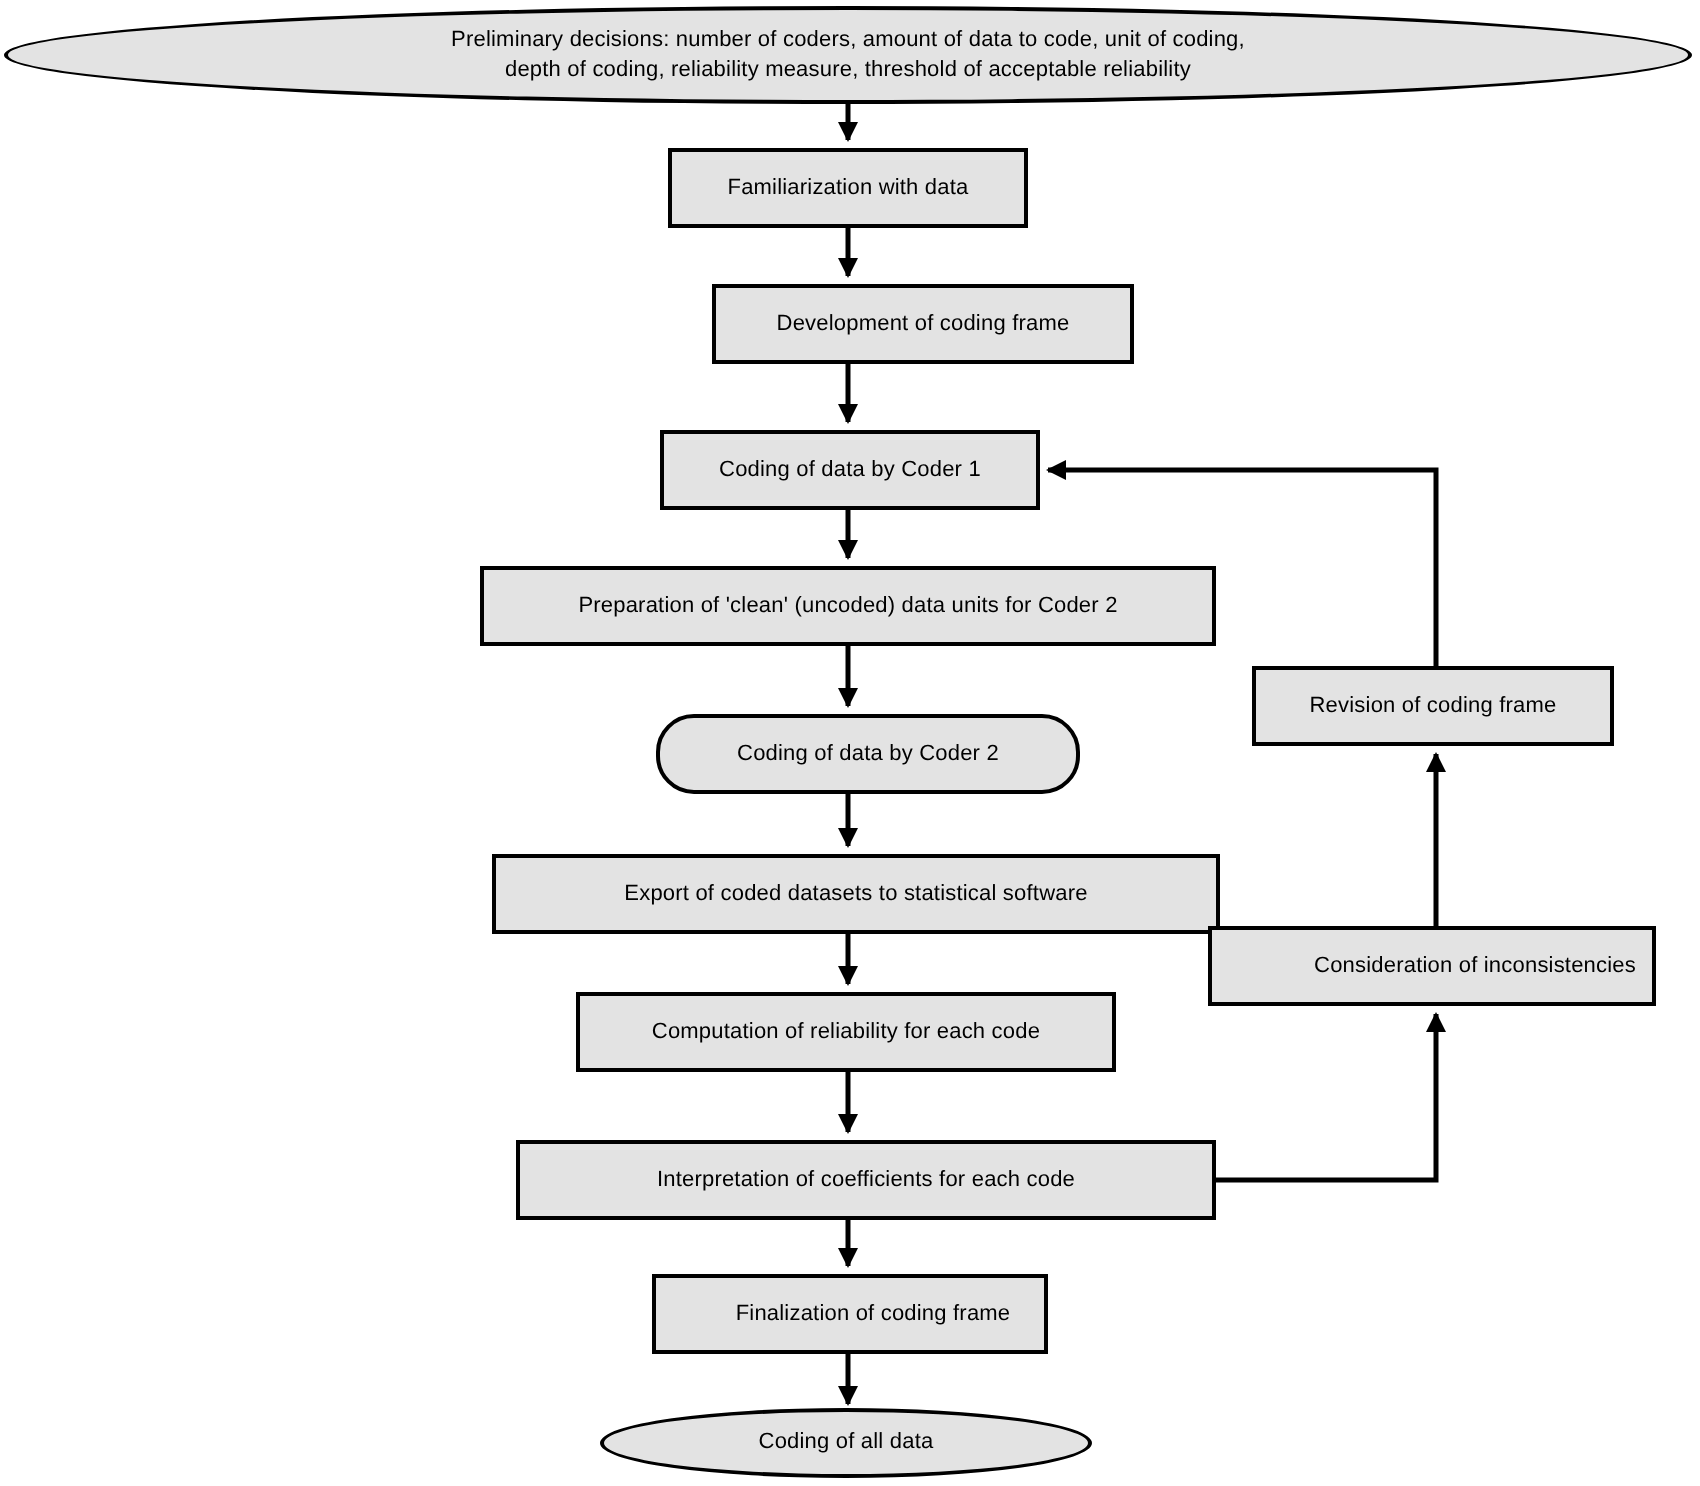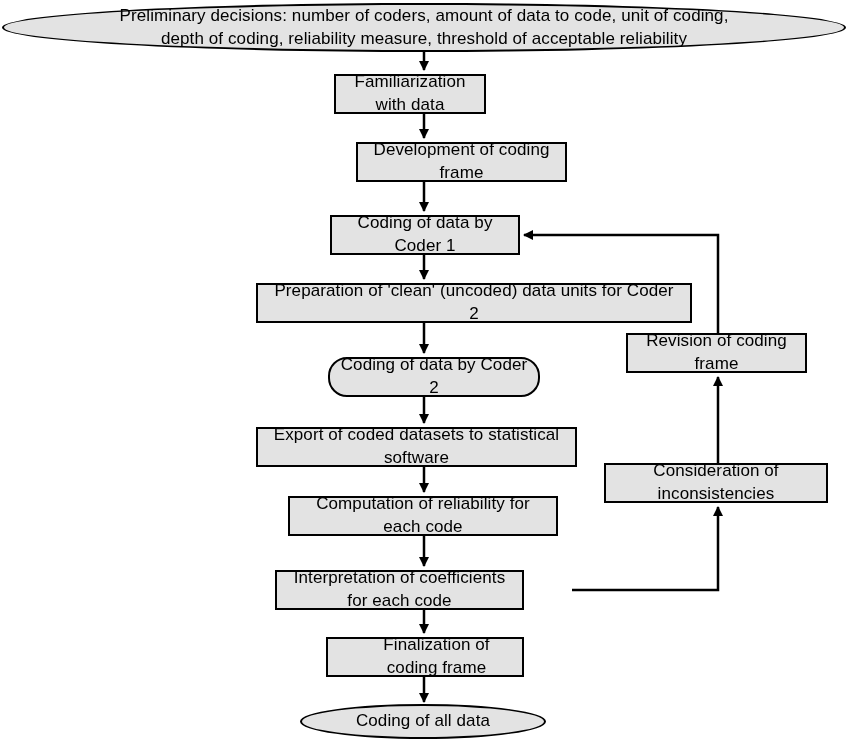--- a/index.html
+++ b/index.html
@@ -26,21 +26,21 @@
   .node {
     position: absolute;
     box-sizing: border-box;
     background: #e3e3e3;
     border: 2px solid #000000;
     display: flex;
     align-items: center;
     justify-content: center;
     text-align: center;
     color: #000000;
-    font-size: 17px;
+    font-size: 11px;
     line-height: 1.35;
     letter-spacing: 0.1px;
     z-index: 2;
   }
   .node.terminator {
     border-radius: 50% / 50%;
   }
   .node .label {
     display: block;
     padding: 0 8px;
@@ -84,49 +84,49 @@
       <path d="M718,463 L718,377" marker-end="url(#arrowUp)"></path>
       <path d="M718,333 L718,235 L524,235" marker-end="url(#arrowLeft)"></path>
     </g>
   </svg>
 
   <div class="node terminator" style="left:2px; top:3px; width:844px; height:49px;">
     <span class="label">Preliminary decisions: number of coders, amount of data to code, unit of coding,
 depth of coding, reliability measure, threshold of acceptable reliability</span>
   </div>
 
-  <div class="node" style="left:334px; top:74px; width:152px; height:40px;">
+  <div class="node" style="left:334px; top:74px; width:180px; height:40px;">
     <span class="label">Familiarization with data</span>
   </div>
 
   <div class="node" style="left:320px; top:142px; width:211px; height:40px;margin-left:36px;">
     <span class="label">Development of coding frame</span>
   </div>
 
   <div class="node" style="left:330px; top:215px; width:190px; height:40px;">
     <span class="label">Coding of data by Coder 1</span>
   </div>
 
-  <div class="node wide" style="left:240px; top:283px; width:436px; height:40px;margin-left:16px;">
+  <div class="node wide" style="left:240px; top:283px; width:368px; height:40px;">
     <span class="label">Preparation of 'clean' (uncoded) data units for Coder 2</span>
   </div>
 
   <div class="node" style="left:328px; top:357px; width:212px; height:40px;border-radius:19px;">
     <span class="label">Coding of data by Coder 2</span>
   </div>
 
-  <div class="node wide" style="left:256px; top:427px; width:321px; height:40px;">
+  <div class="node wide" style="left:246px; top:427px; width:364px; height:40px;">
     <span class="label">Export of coded datasets to statistical software</span>
   </div>
 
   <div class="node" style="left:288px; top:496px; width:270px; height:40px;">
     <span class="label">Computation of reliability for each code</span>
   </div>
 
-  <div class="node" style="left:275px; top:570px; width:249px; height:40px;">
+  <div class="node" style="left:258px; top:570px; width:350px; height:40px;">
     <span class="label">Interpretation of coefficients for each code</span>
   </div>
 
   <div class="node" style="left:326px; top:637px; width:198px; height:40px;padding-left:23px;">
     <span class="label">Finalization of coding frame</span>
   </div>
 
   <div class="node terminator" style="left:300px; top:704px; width:246px; height:35px;">
     <span class="label">Coding of all data</span>
   </div>

